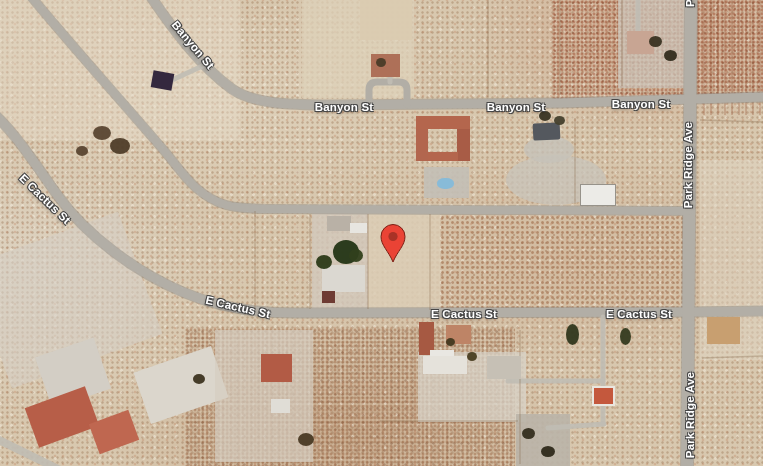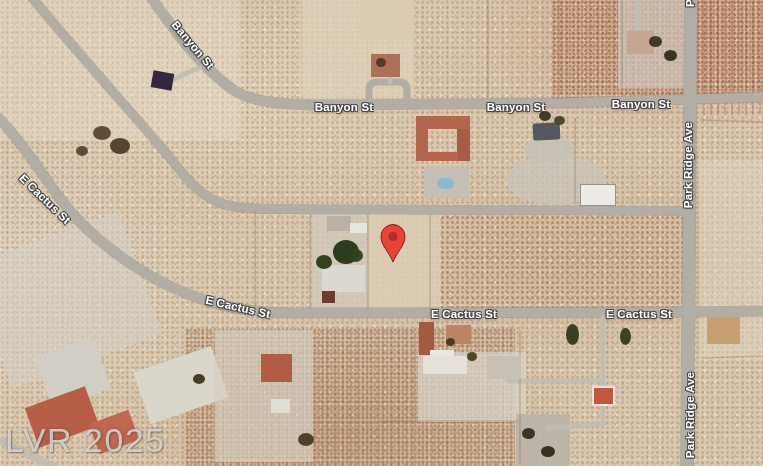--- a/index.html
+++ b/index.html
@@ -182,14 +182,13 @@
       <div class="road-label" style="left: 690px; top: 3px; transform: translate(-50%, -50%) rotate(-90deg);">P</div>
       <div class="road-label" style="left: 688px; top: 165px; transform: translate(-50%, -50%) rotate(-90deg);">Park Ridge Ave</div>
       <div class="road-label" style="left: 690px; top: 415px; transform: translate(-50%, -50%) rotate(-90deg);">Park Ridge Ave</div>
     </div>
 
   <svg width="763" height="466" viewBox="0 0 763 466">
     <path d="M393 262 C 388.5 251 381 245.5 381 236.5 a12 12 0 1 1 24 0 C 405 245.5 397.5 251 393 262 Z" stroke="#7A1F14" stroke-width="1" fill="#EA4335"></path>
     <circle cx="393" cy="236.5" r="4.6" fill="#A93226"></circle>
   </svg>
 
-  <div class="watermark">LVR 2025</div>
 </div>
 
 </body></html>

